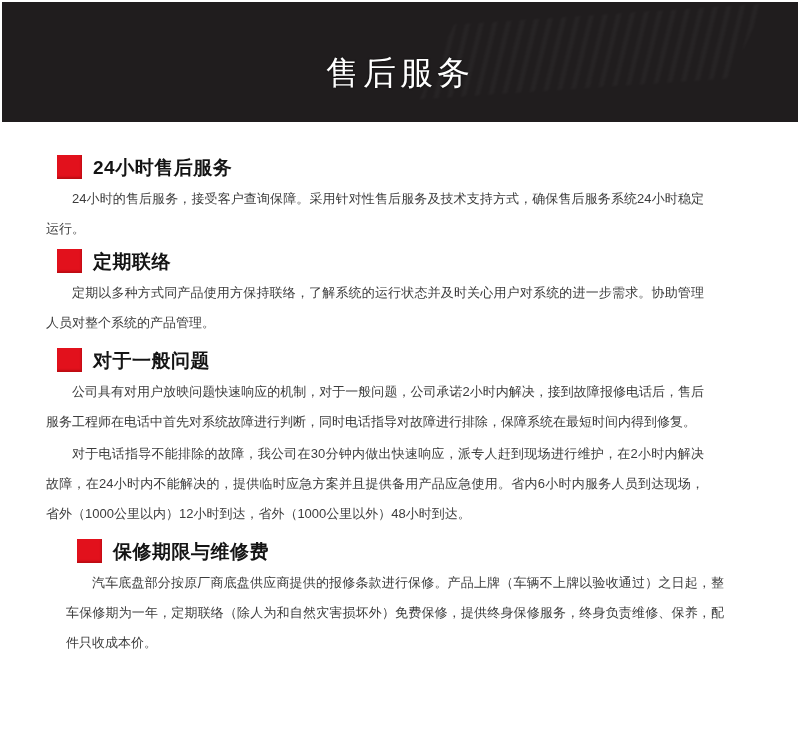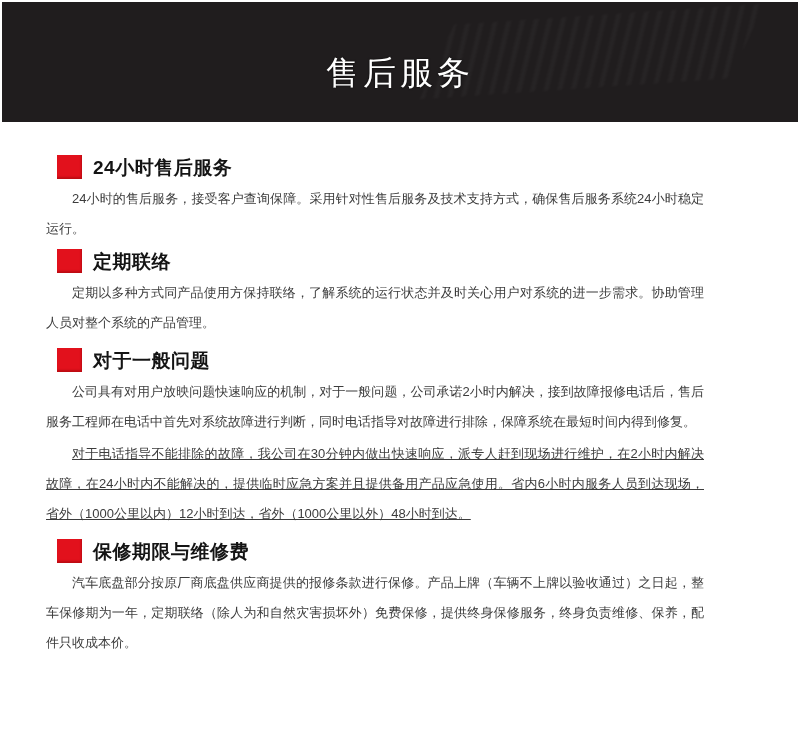--- a/index.html
+++ b/index.html
@@ -65,22 +65,22 @@
     width:658px;
     font-size:13px;
     line-height:30px;
     color:var(--body-color);
     text-align:justify;
     text-indent:2em;
   }
   .sec-1{margin-top:33px;}
   .sec-2{margin-top:5px;}
   .sec-3{margin-top:10px;}
-  .sec-4{margin-top:10px;}
-  .para.cont{margin-top:2px;text-decoration:underline;}
+  .sec-4{margin-top:10px;padding-left:20px;}
+  .para.cont{margin-top:2px;}
 </style>
 </head>
 <body>
 
 <div class="page">
 
   <header class="banner">
     <div class="watermark"></div>
     <h1 class="banner-title">售后服务</h1>
   </header>

